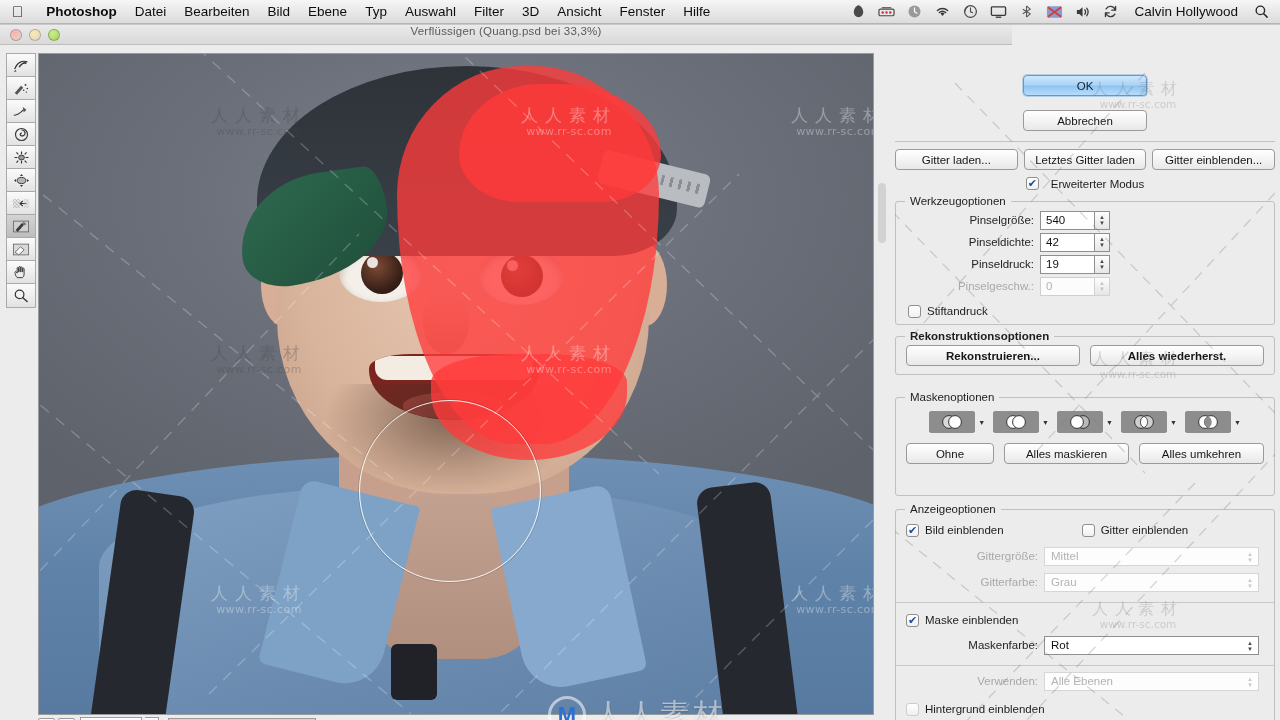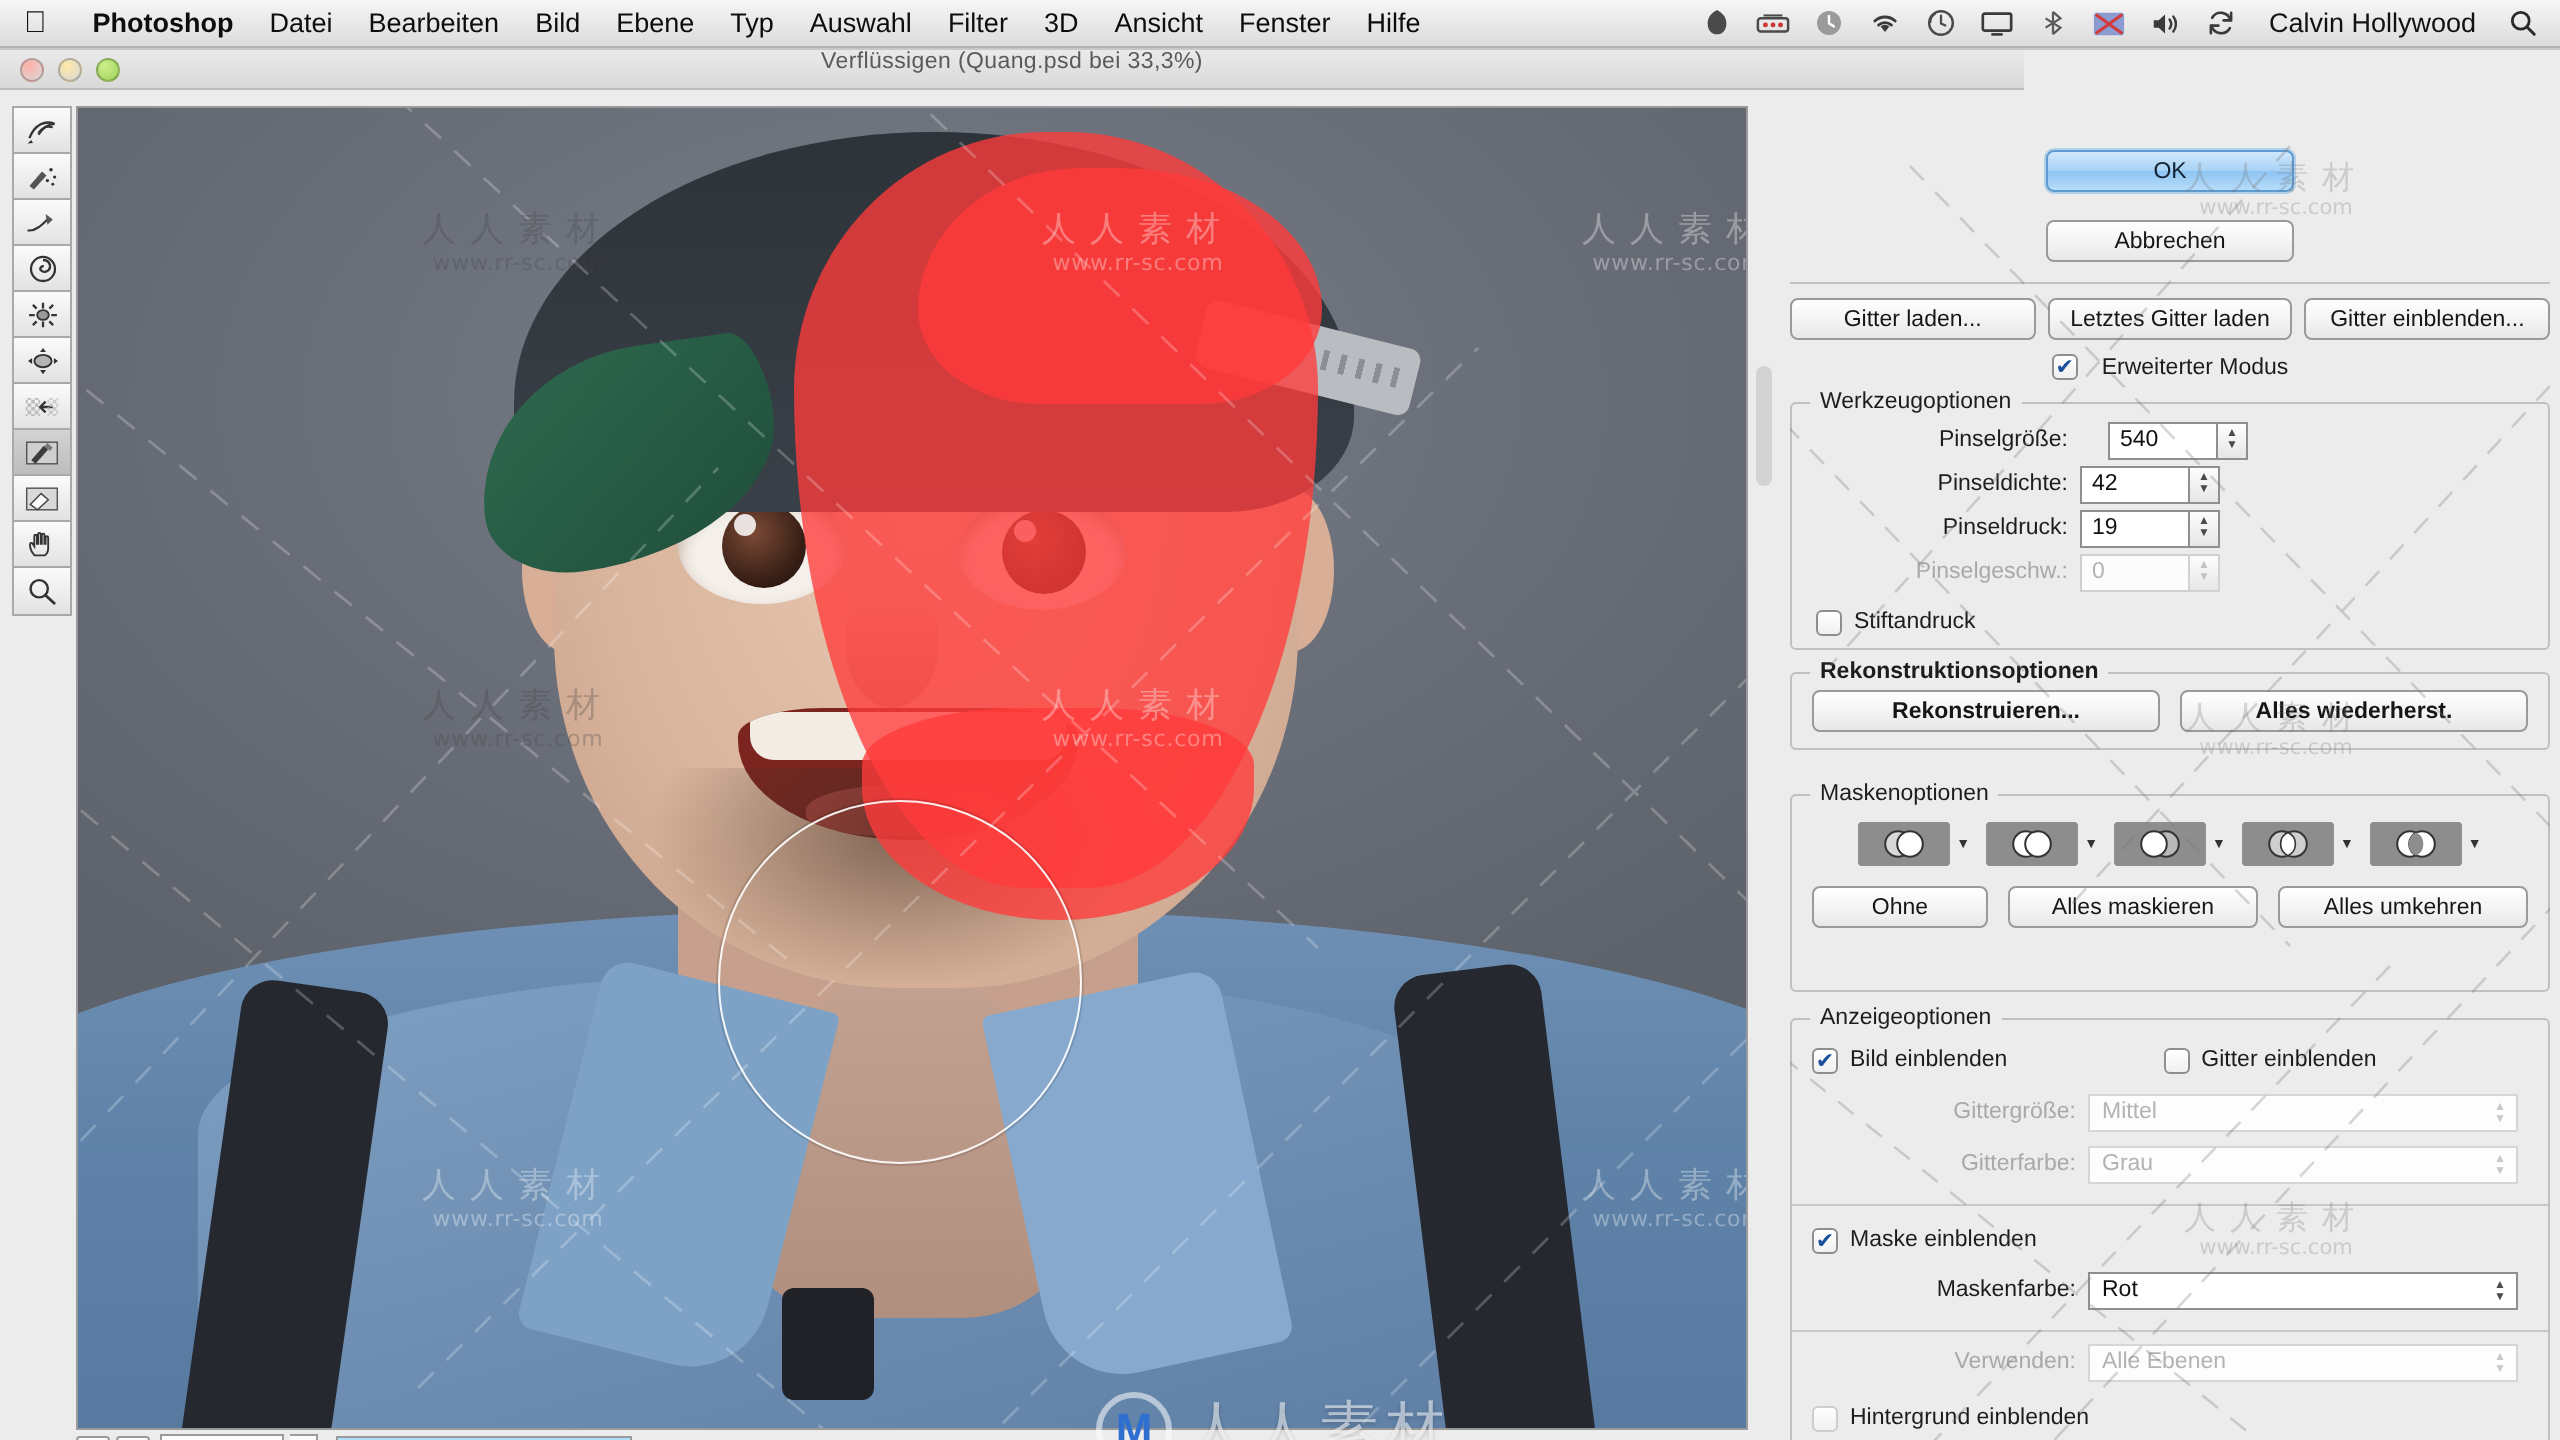--- a/index.html
+++ b/index.html
@@ -607,21 +607,21 @@
     <div class="adv-row">
       <span class="cbox on">✔</span>
       <span class="cb-label">Erweiterter Modus</span>
     </div>
 
     <fieldset class="group" style="top:142px;height:130px;">
       <legend>Werkzeugoptionen</legend>
 
       <div class="row" style="margin-top:2px;">
         <div class="lbl" style="width:138px;">Pinselgröße:</div>
-        <div class="numfield" style="margin-left:20px;">540</div>
+        <div class="numfield" style="margin-left:6px;">540</div>
         <div class="stepper">
               <span>▲</span>
               <span>▼</span>
             </div>
       </div>
       <div class="row">
         <div class="lbl" style="width:138px;">Pinseldichte:</div>
         <div class="numfield" style="margin-left:6px;">42</div>
         <div class="stepper">
               <span>▲</span>

